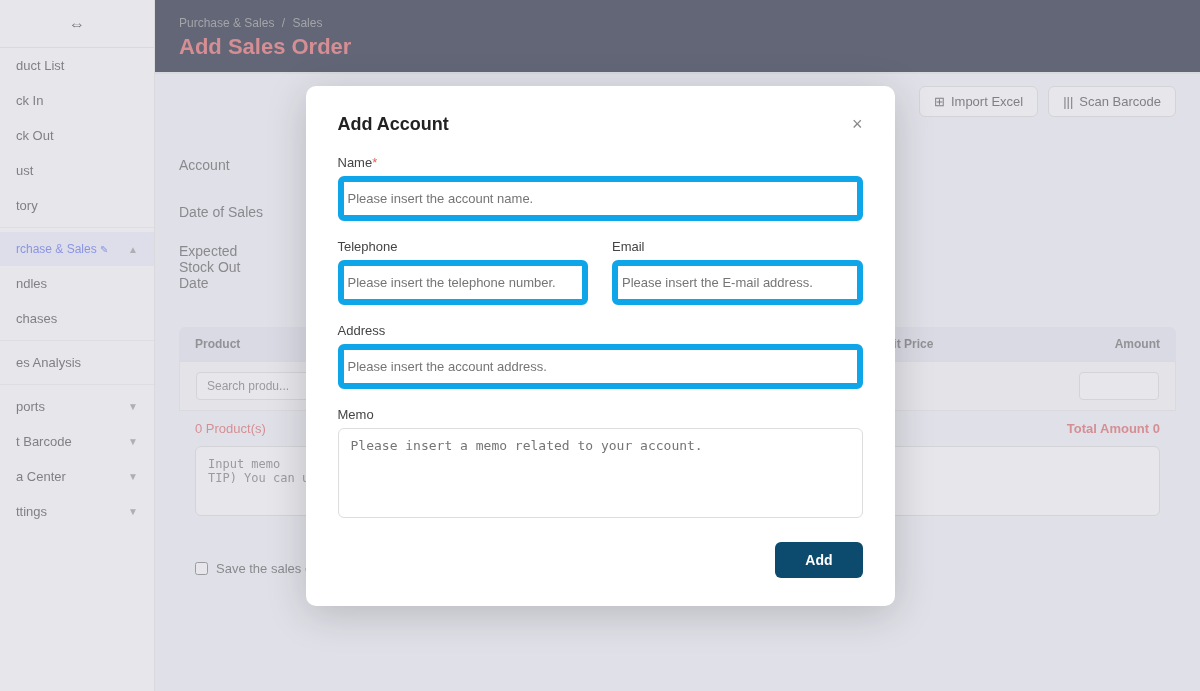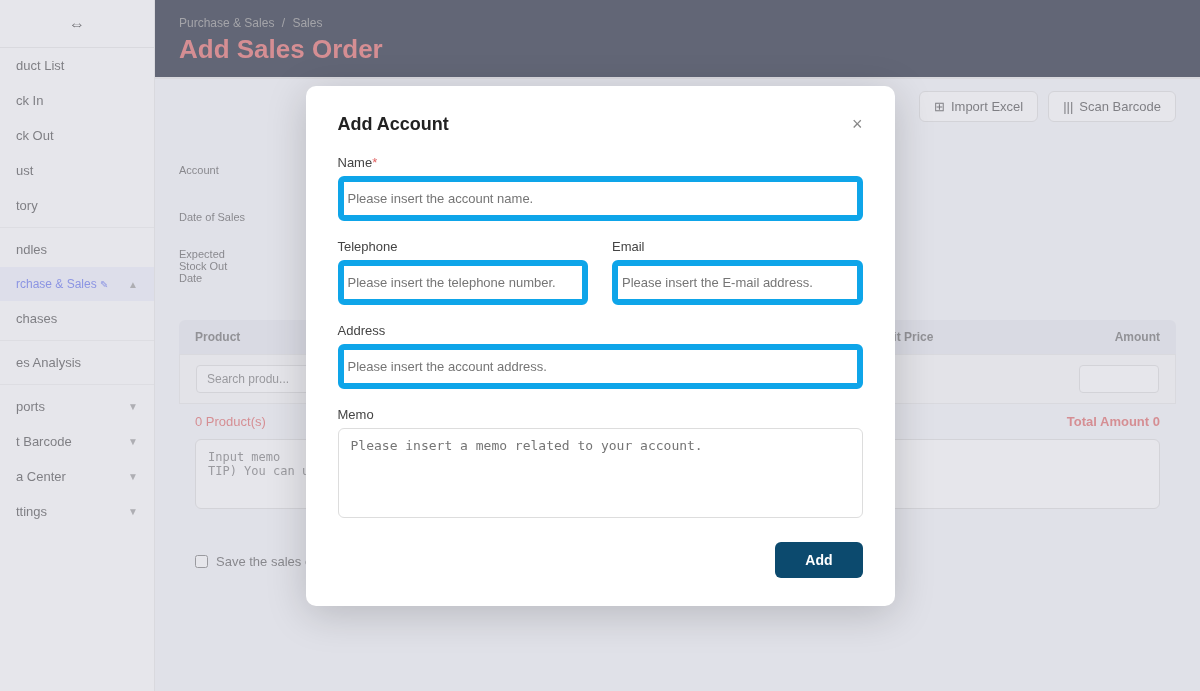--- a/index.html
+++ b/index.html
@@ -47,21 +47,21 @@
       border-bottom: 2px solid #e8e8e8;
     }
     .breadcrumb {
       font-size: 12px;
       color: #888;
       margin-bottom: 4px;
     }
     .breadcrumb span { color: #888; }
     .breadcrumb span.sep { margin: 0 4px; }
     .page-title {
-      font-size: 26px;
+      font-size: 22px;
       font-weight: 600;
       color: #e06060;
       padding-bottom: 12px;
     }
     .toolbar {
       display: flex;
       align-items: center;
       justify-content: flex-end;
       padding: 12px 24px;
       gap: 10px;
@@ -81,21 +81,21 @@
       padding: 20px 24px;
     }
     .form-row {
       display: flex;
       align-items: center;
       margin-bottom: 16px;
       gap: 12px;
     }
     .form-label {
       width: 160px;
-      font-size: 11px;
+      font-size: 14px;
       color: #555;
       flex-shrink: 0;
     }
     .form-control {
       padding: 7px 12px;
       border: 1px solid #ddd;
       border-radius: 6px;
       font-size: 13px;
       color: #444;
       background: #fff;
@@ -326,26 +326,26 @@
   <div class="sidebar-item">
     <span>ck Out</span>
   </div>
   <div class="sidebar-item">
     <span>ust</span>
   </div>
   <div class="sidebar-item">
     <span>tory</span>
   </div>
   <div class="sidebar-divider"></div>
-  <div class="sidebar-item">
-    <span>ndles</span>
-  </div>
   <div class="sidebar-item has-arrow active">
     <span style="font-size:12px;color:#5a6af0;">rchase &amp; Sales <span style="font-size:10px;">✎</span></span>
     <span class="arrow-icon">▲</span>
+  </div>
+  <div class="sidebar-item">
+    <span>ndles</span>
   </div>
   <div class="sidebar-item">
     <span>chases</span>
   </div>
   <div class="sidebar-divider"></div>
   <div class="sidebar-item">
     <span>es Analysis</span>
   </div>
   <div class="sidebar-divider"></div>
   <div class="sidebar-item has-arrow">

